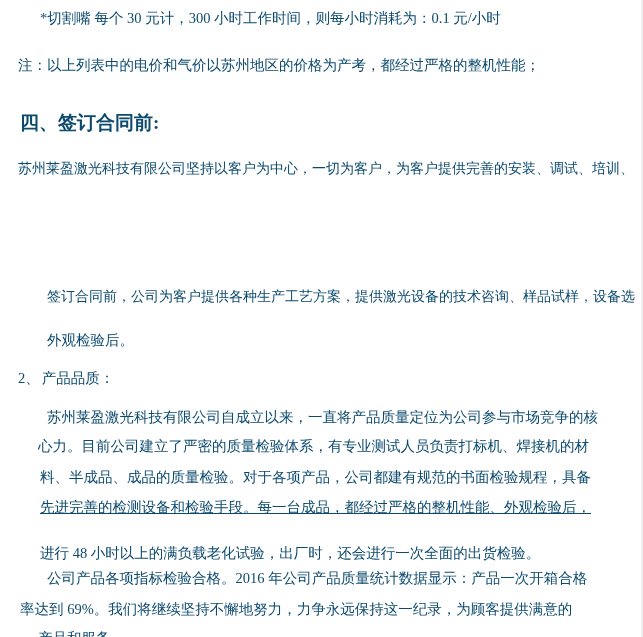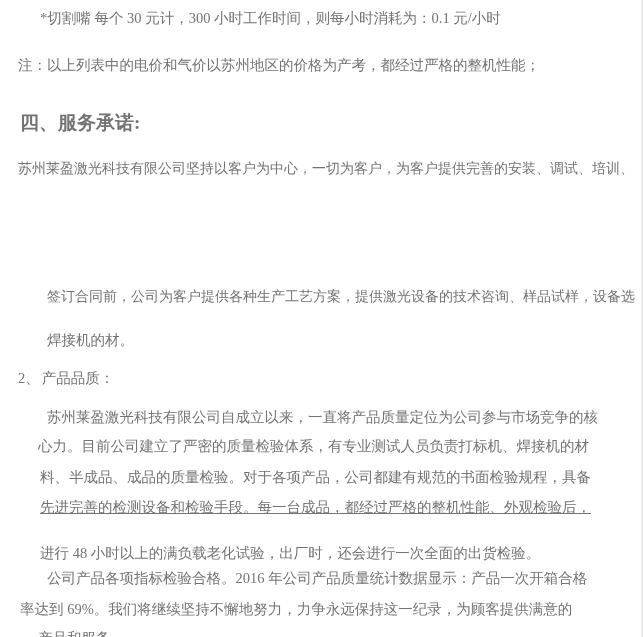--- a/index.html
+++ b/index.html
@@ -18,21 +18,21 @@
     font-family: "Liberation Serif", "DejaVu Serif", serif;
     color: #000000;
     border-right: 2px solid #ededed;
     box-sizing: border-box;
   }
   .line {
     position: absolute;
     white-space: nowrap;
     font-size: 14.5px;
     line-height: 20px;
-    color: #737373;
+    color: #0c4a6e;
   }
   
   .l-cost     { left: 40px; top: 8px;   }
   .l-note1    { left: 18px; top: 55px;  }
   .l-note2    { left: 18px; top: 81px;  }
   .l-heading  { left: 20px; top: 110px; font-size: 19px; font-weight: bold; line-height: 26px; }
   .l-intro1   { left: 18px; top: 159px; font-size: 14px; }
   .l-intro2   { left: 2px;  top: 201px; }
   .l-item1    { left: 10px; top: 242px; }
   .l-item1 .gap { display: inline-block; width: 18px; }
@@ -51,26 +51,26 @@
 </style>
 </head>
 <body>
 
 <div class="page">
 
   <div class="line l-cost">*切割嘴 每个 30 元计，300 小时工作时间，则每小时消耗为：0.1 元/小时</div>
 
   <div class="line l-note1">注：以上列表中的电价和气价以苏州地区的价格为产考，都经过严格的整机性能；</div>
 
-  <div class="line l-heading">四、服务承诺:</div>
+  <div class="line l-heading">四、签订合同前:</div>
 
   <div class="line l-intro1">苏州莱盈激光科技有限公司坚持以客户为中心，一切为客户，为客户提供完善的安装、调试、培训、</div>
 
   <div class="line l-item1l1">签订合同前，公司为客户提供各种生产工艺方案，提供激光设备的技术咨询、样品试样，设备选</div>
-  <div class="line l-item1l2">焊接机的材。</div>
+  <div class="line l-item1l2">外观检验后。</div>
 
   <div class="line l-item2">
     <span>2、</span><span class="gap"></span><span>产品品质：</span>
   </div>
 
   <div class="line l-p1-1">苏州莱盈激光科技有限公司自成立以来，一直将产品质量定位为公司参与市场竞争的核</div>
   <div class="line l-p1-2">心力。目前公司建立了严密的质量检验体系，有专业测试人员负责打标机、焊接机的材</div>
   <div class="line l-p1-3">料、半成品、成品的质量检验。对于各项产品，公司都建有规范的书面检验规程，具备</div>
   <div class="line l-p1-4">先进完善的检测设备和检验手段。每一台成品，都经过严格的整机性能、外观检验后，</div>
   <div class="line l-p1-5">进行 48 小时以上的满负载老化试验，出厂时，还会进行一次全面的出货检验。</div>

